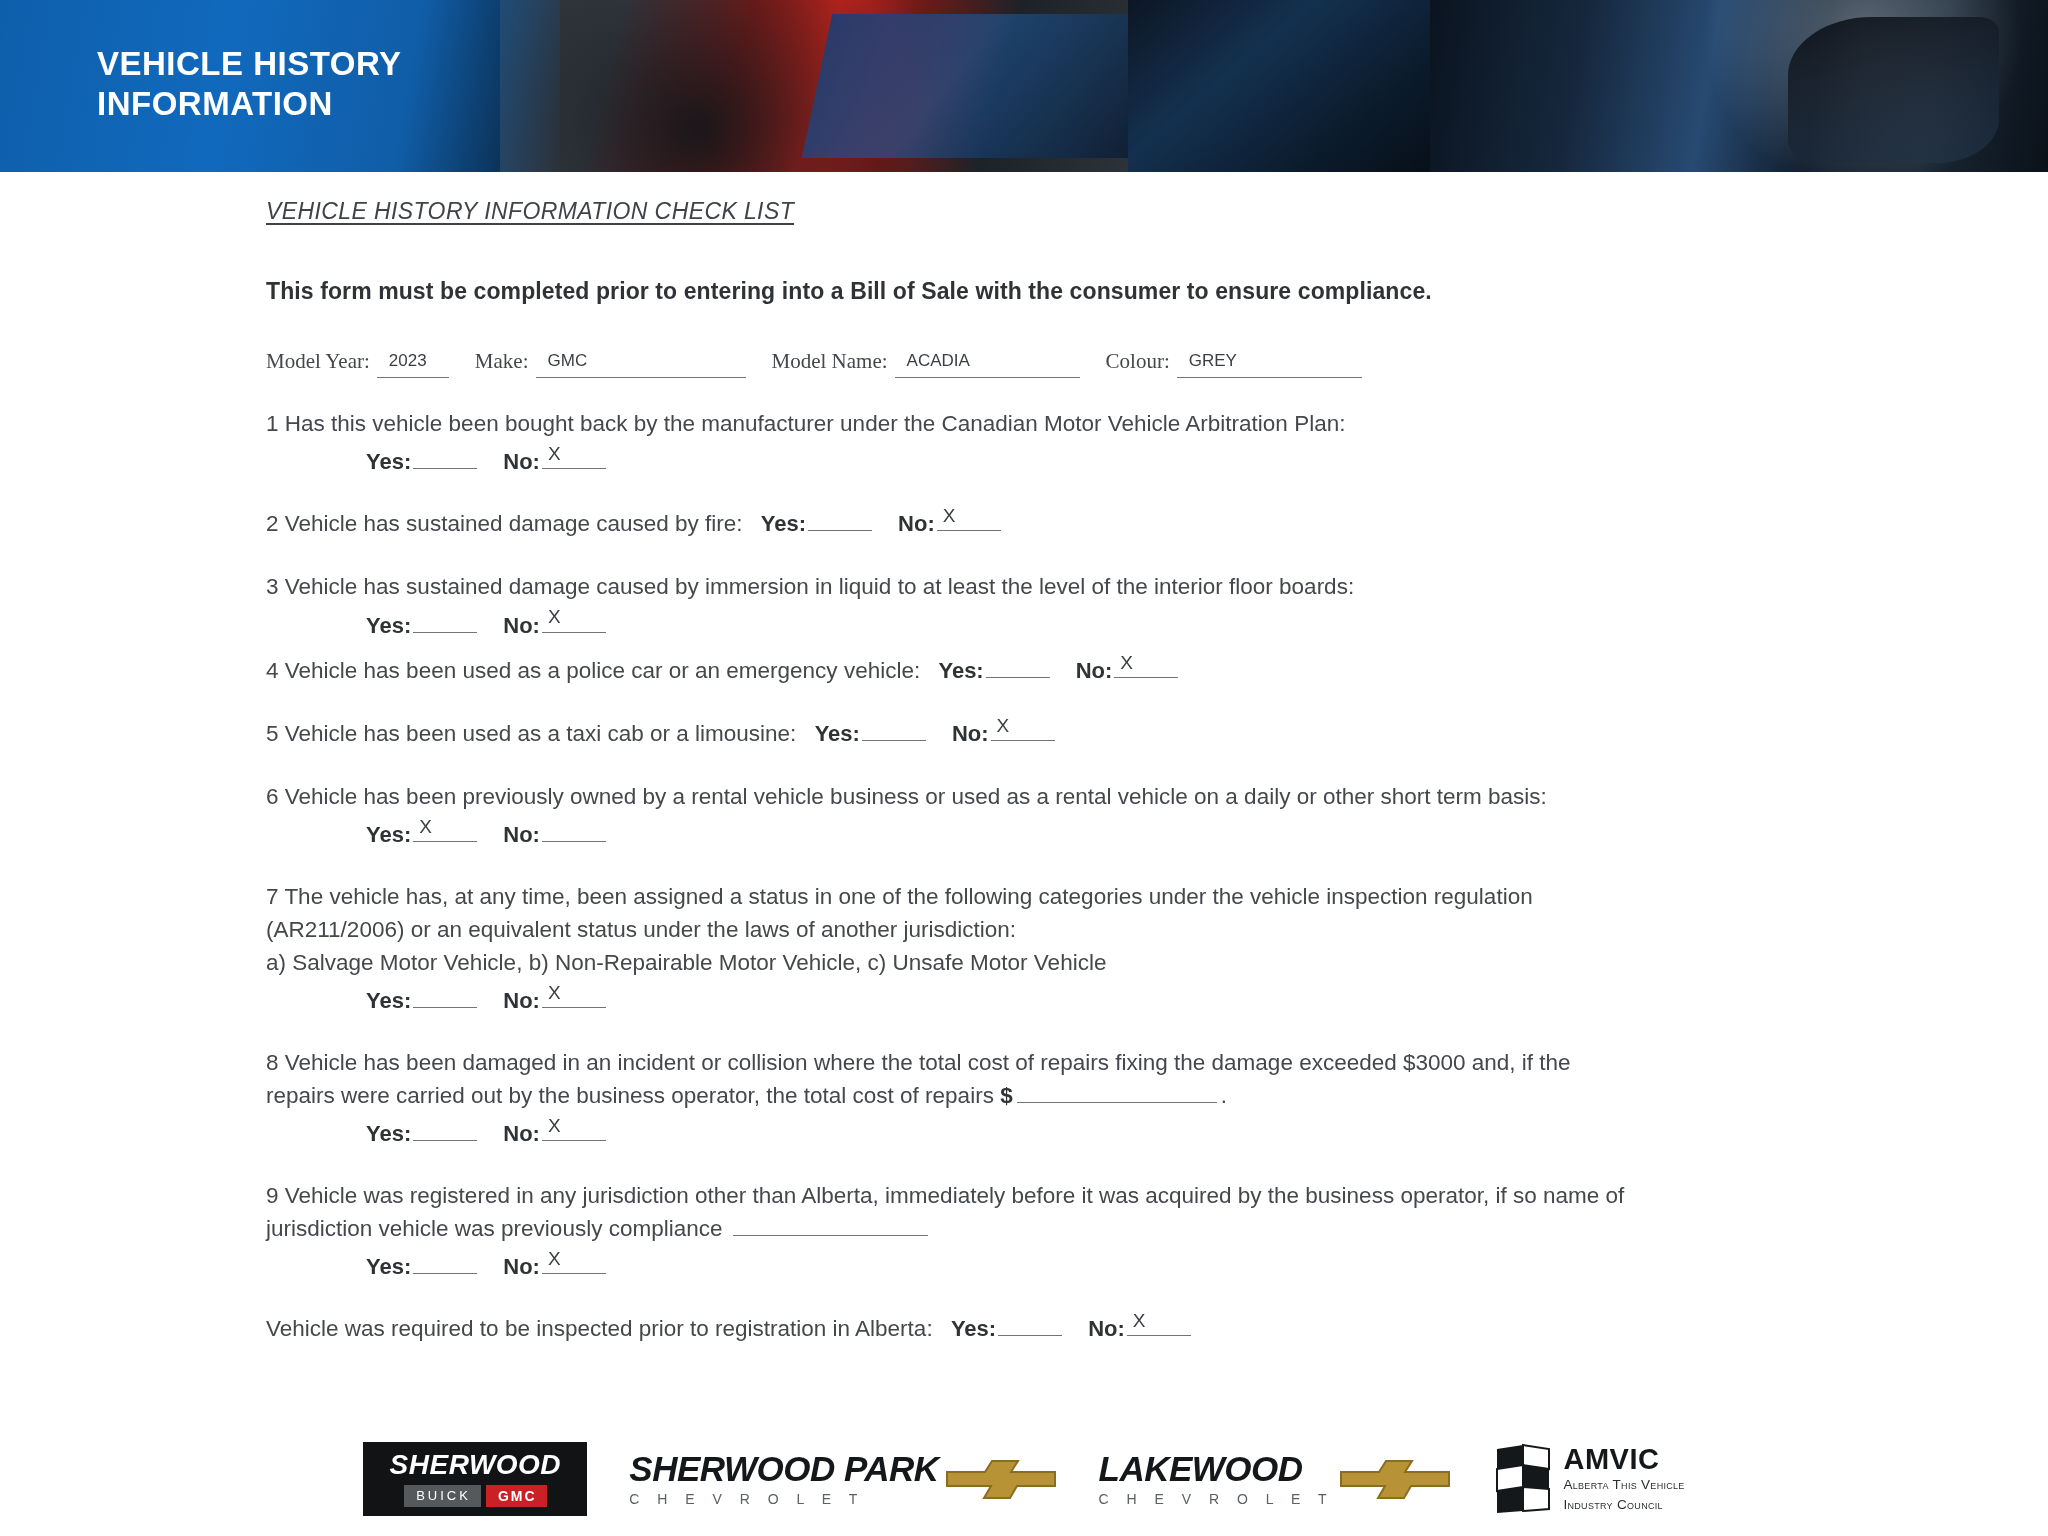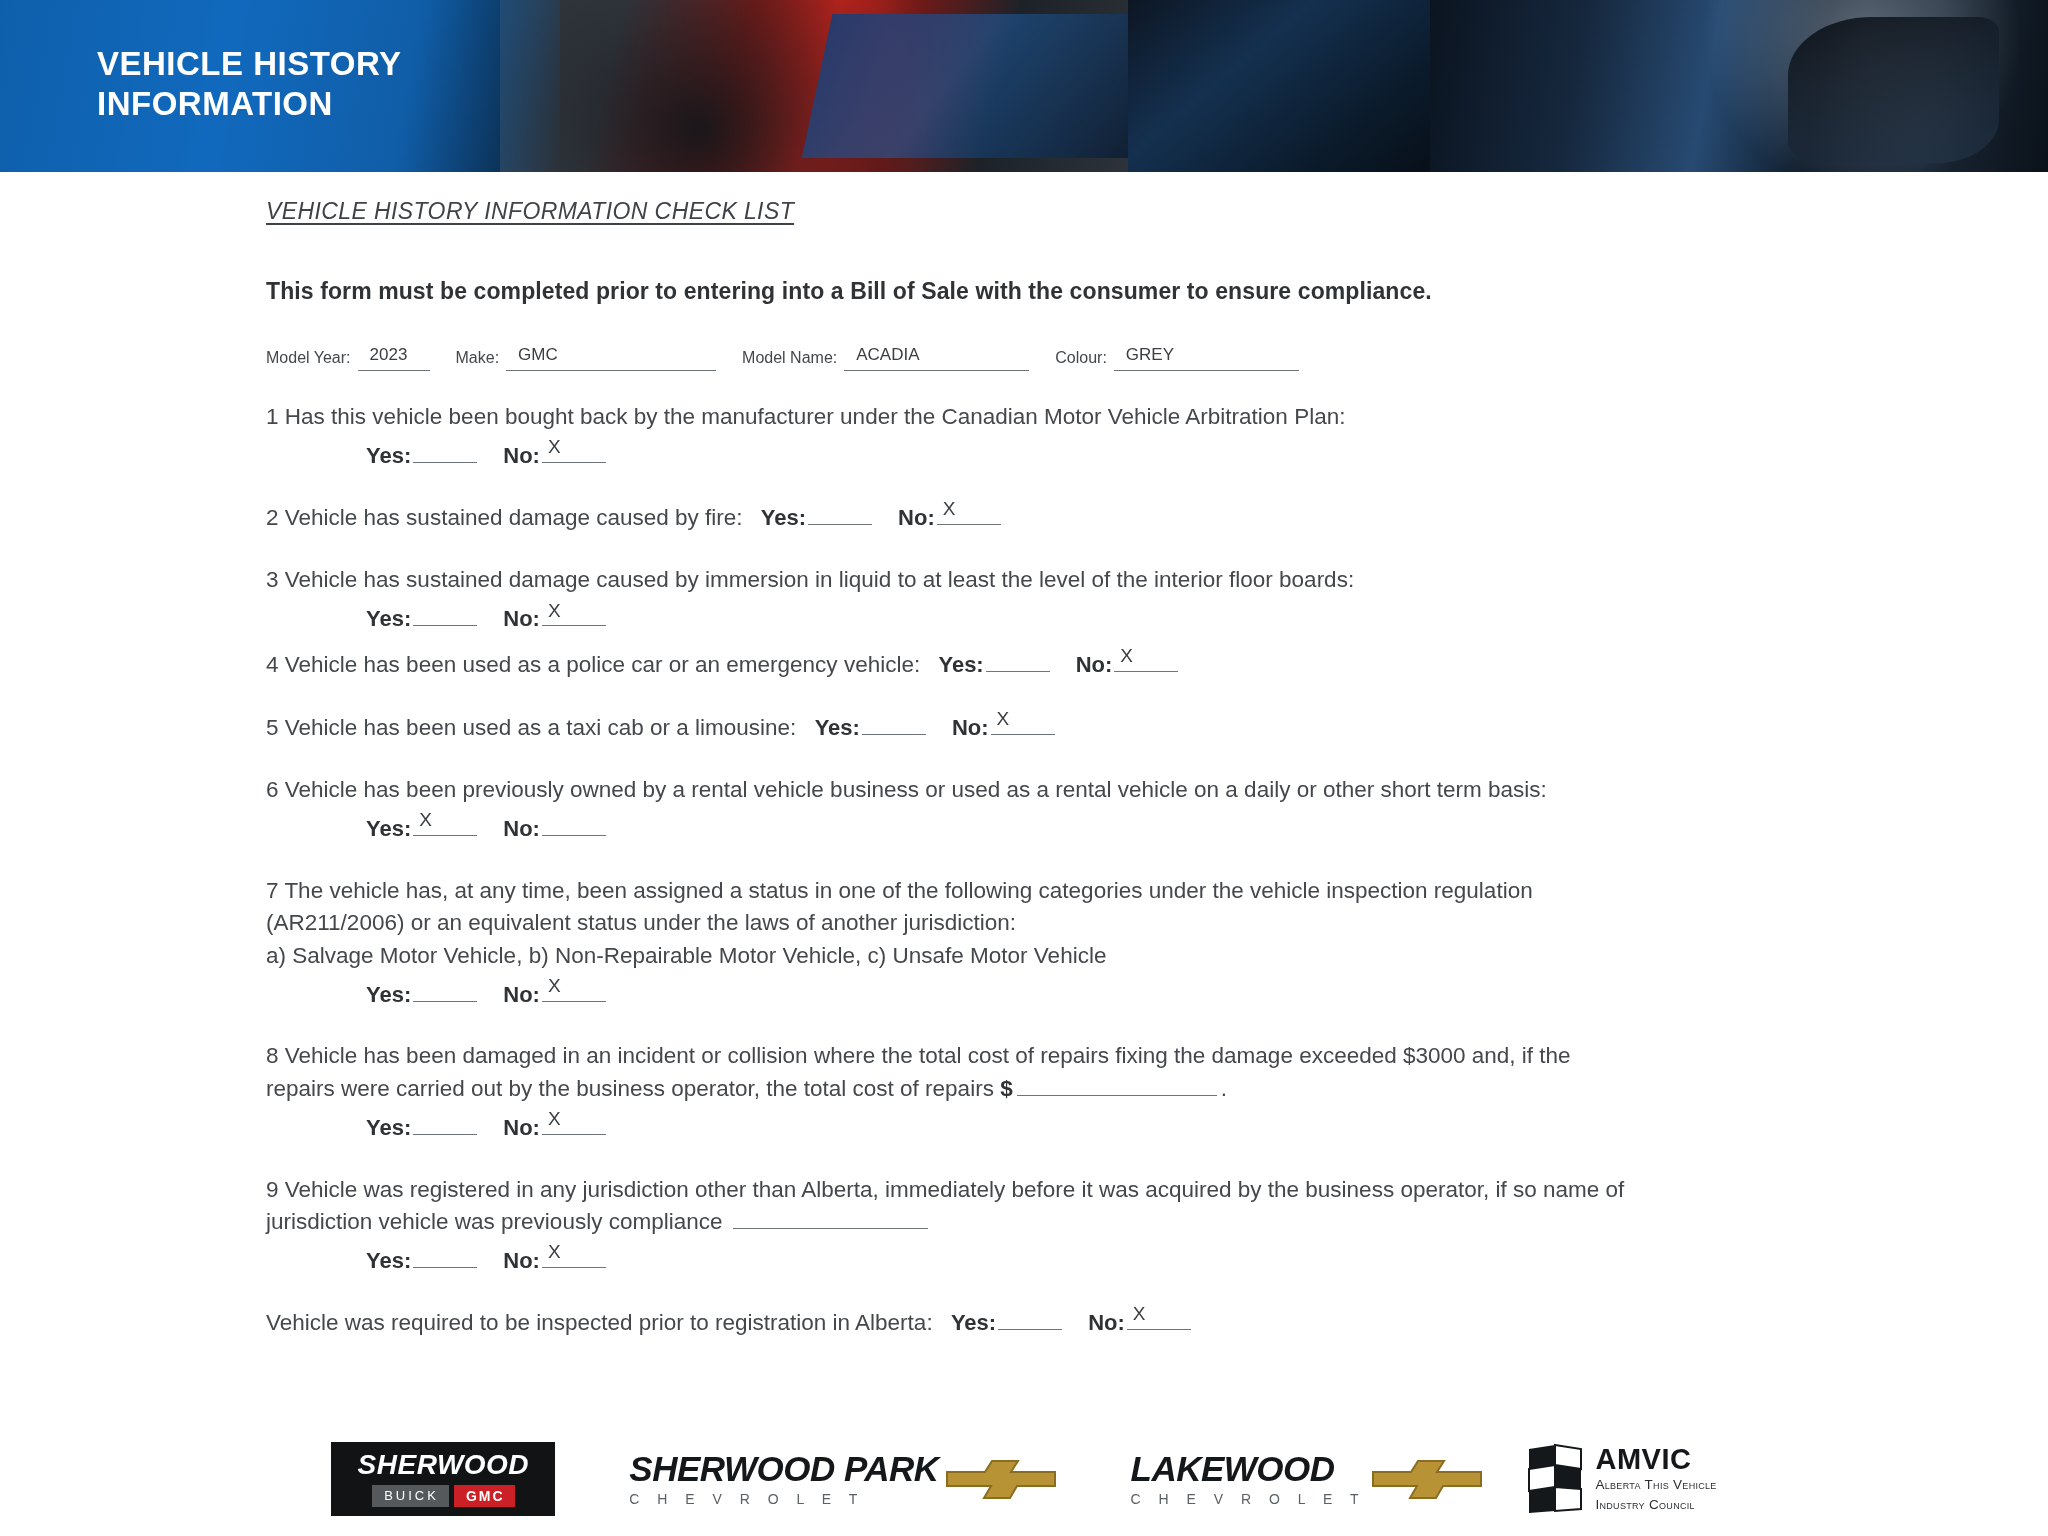--- a/index.html
+++ b/index.html
@@ -138,21 +138,21 @@
   }
 
   
   .field-row {
     margin-top: 36px;
     display: flex;
     align-items: flex-end;
     white-space: nowrap;
   }
   .field-row.second { margin-top: 28px; }
-  .fld-label { font-size: 16px; }
+  .fld-label { font-size: 21px; font-family: Liberation Serif, serif; }
   .fld {
     display: inline-block;
     position: relative;
     border-bottom: 1.5px solid #6f7478;
     margin-left: 7px;
     margin-right: 26px;
     height: 25px;
   }
   .fld span {
     position: absolute;
@@ -258,21 +258,20 @@
     color: #fff;
     font-size: 14px;
     font-weight: bold;
     letter-spacing: 2px;
     padding: 3px 10px 3px 12px;
   }
   .logo-spc, .logo-lw {
     display: flex;
     align-items: center;
     gap: 0px;
-    margin-left: 32px;
   }
   .logo-spc .words, .logo-lw .words {
     text-align: left;
   }
   .logo-spc .name, .logo-lw .name {
     font-size: 35px;
     font-weight: bold;
     font-style: italic;
     color: #15181b;
     letter-spacing: -0.5px;

